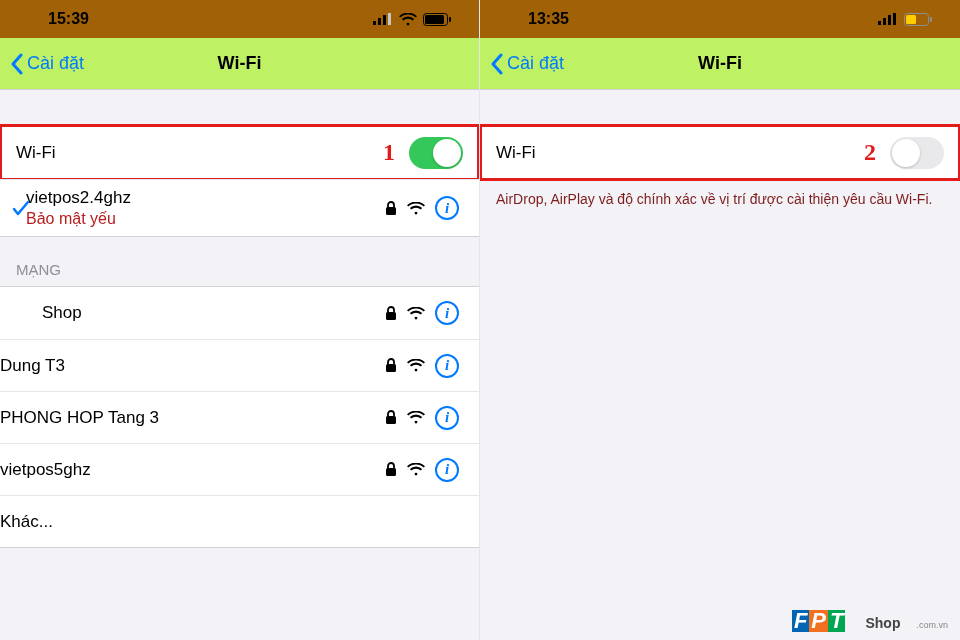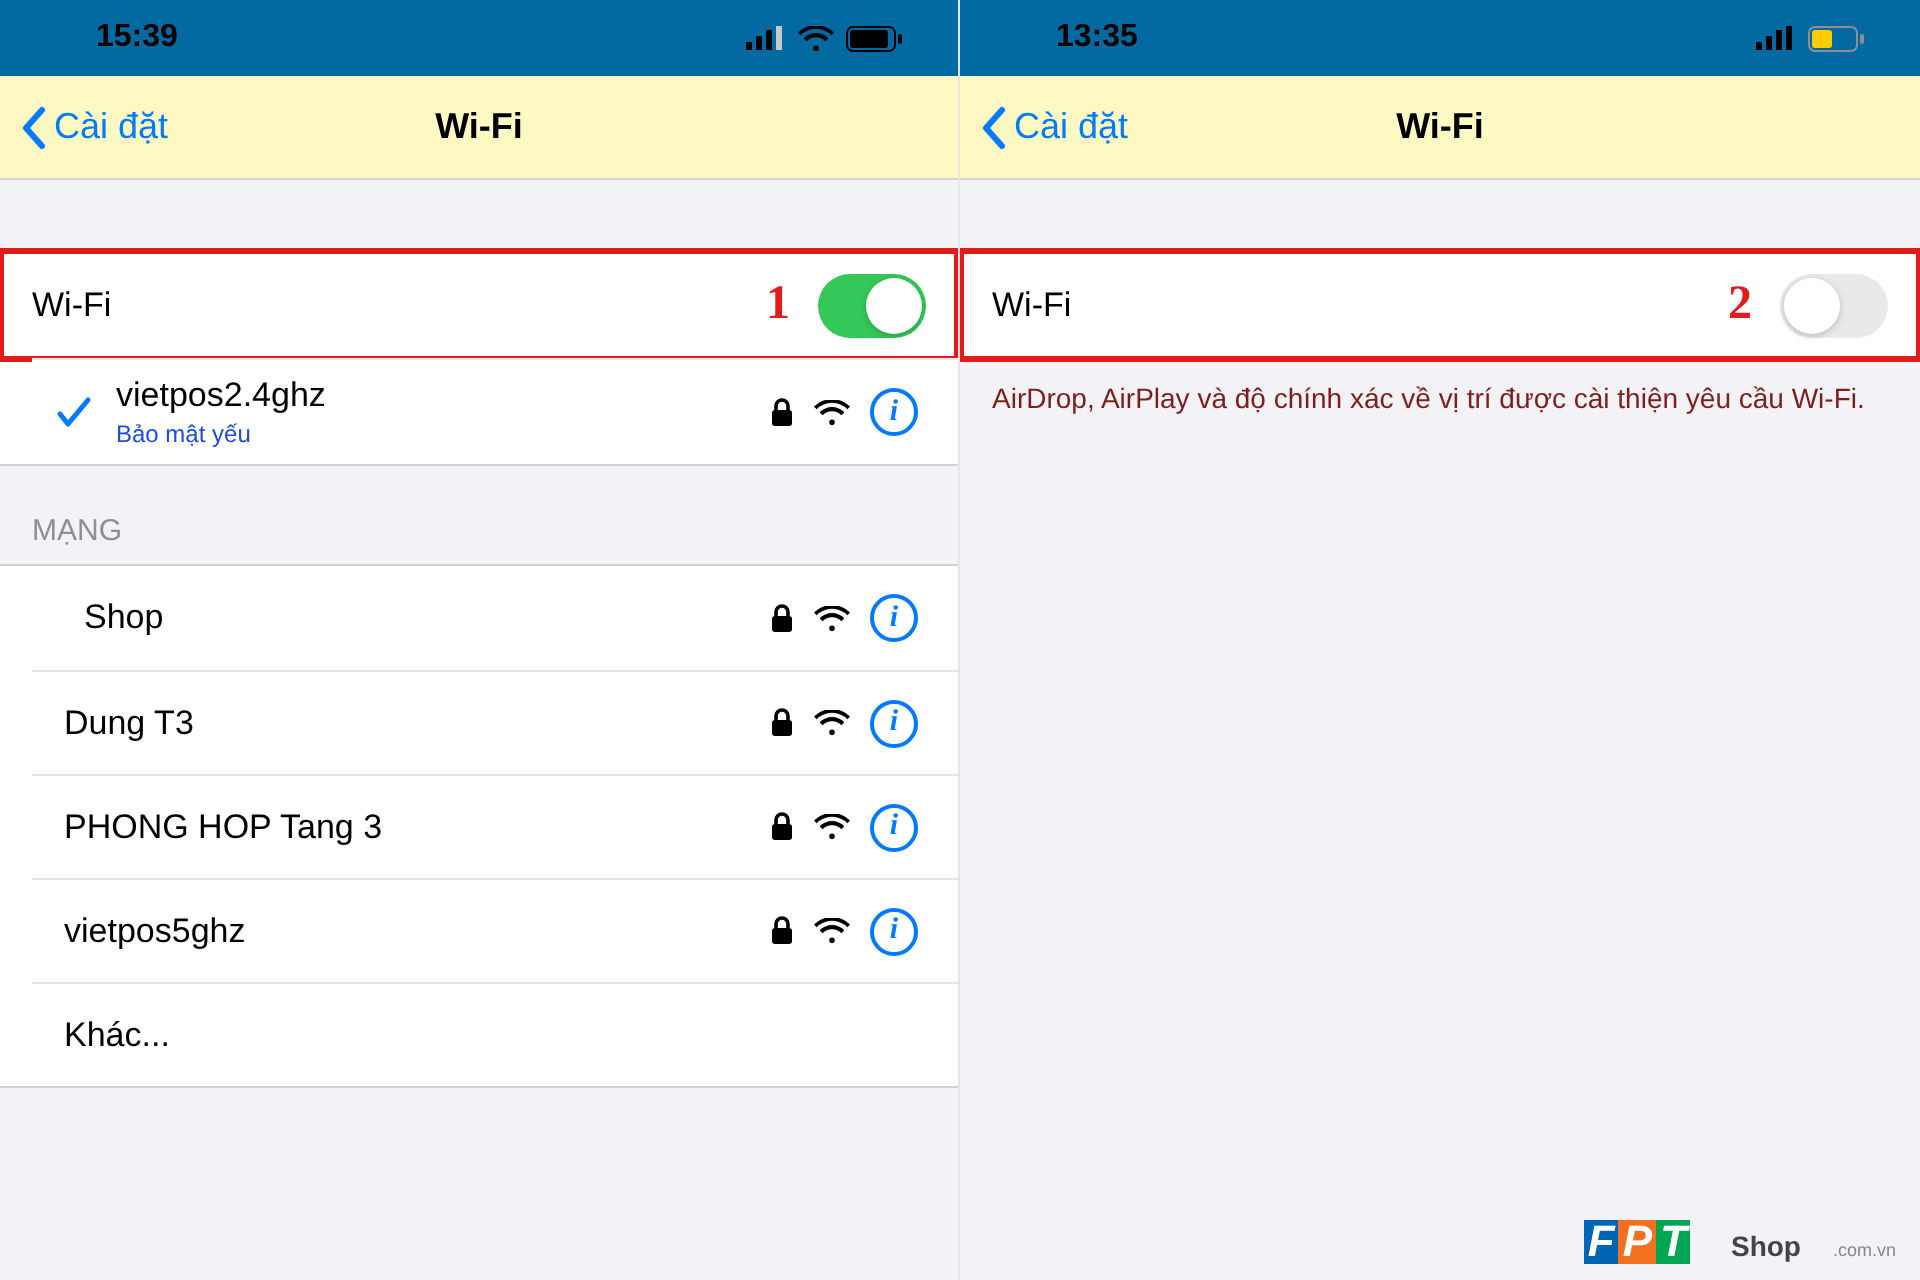--- a/index.html
+++ b/index.html
@@ -9,33 +9,33 @@
     width: 960px;
     height: 640px;
     overflow: hidden;
     position: relative;
   }
   .container { display: flex; width: 960px; height: 640px; }
   .pane { width: 480px; height: 640px; background: #f2f2f7; display: flex; flex-direction: column; position: relative; }
   .pane:first-child { border-right: 1px solid #e5e5ea; }
   .status-bar {
     height: 38px;
-    background: #0369a1;
+    background: #a16207;
     display: flex;
     align-items: center;
     justify-content: space-between;
     padding: 0 28px 0 48px;
     font-size: 16px;
     font-weight: 600;
     color: #000;
   }
   .status-right { display: flex; align-items: center; gap: 6px; }
   .nav-bar {
     height: 52px;
-    background: #fef9c3;
+    background: #bef264;
     display: flex;
     align-items: center;
     position: relative;
     border-bottom: 1px solid #d1d1d6;
   }
   .back-btn {
     display: flex;
     align-items: center;
     color: #007aff;
     font-size: 18px;
@@ -58,25 +58,25 @@
     border-bottom: 1px solid #d1d1d6;
   }
   .row {
     display: flex;
     align-items: center;
     min-height: 52px;
     padding: 0 16px 0 16px;
     position: relative;
     background: #fff;
   }
-  .row + .row { border-top: 1px solid #e5e5ea; margin-left: 16px; padding-left: 0; gap: 16px; }
+  .row + .row { border-top: 1px solid #e5e5ea; margin-left: 0; padding-left: 0; }
   .row + .row::before { content:""; }
   .row-indent { padding-left: 42px; }
   .row-label { font-size: 17px; color: #000; flex: 1; }
-  .row-sub { font-size: 12px; color: #1d4ed8; margin-top: 2px; }
+  .row-sub { font-size: 16px; color: #b91c1c; margin-top: 2px; }
   .row-text-col { display:flex; flex-direction:column; flex:1; justify-content:center; padding: 8px 0; }
   .check {
     position: absolute;
     left: 12px;
     color: #007aff;
   }
   .right-icons { display:flex; align-items:center; gap:10px; padding-right: 4px;}
   .toggle {
     width: 54px; height: 32px; border-radius: 16px; position: relative;
   }

